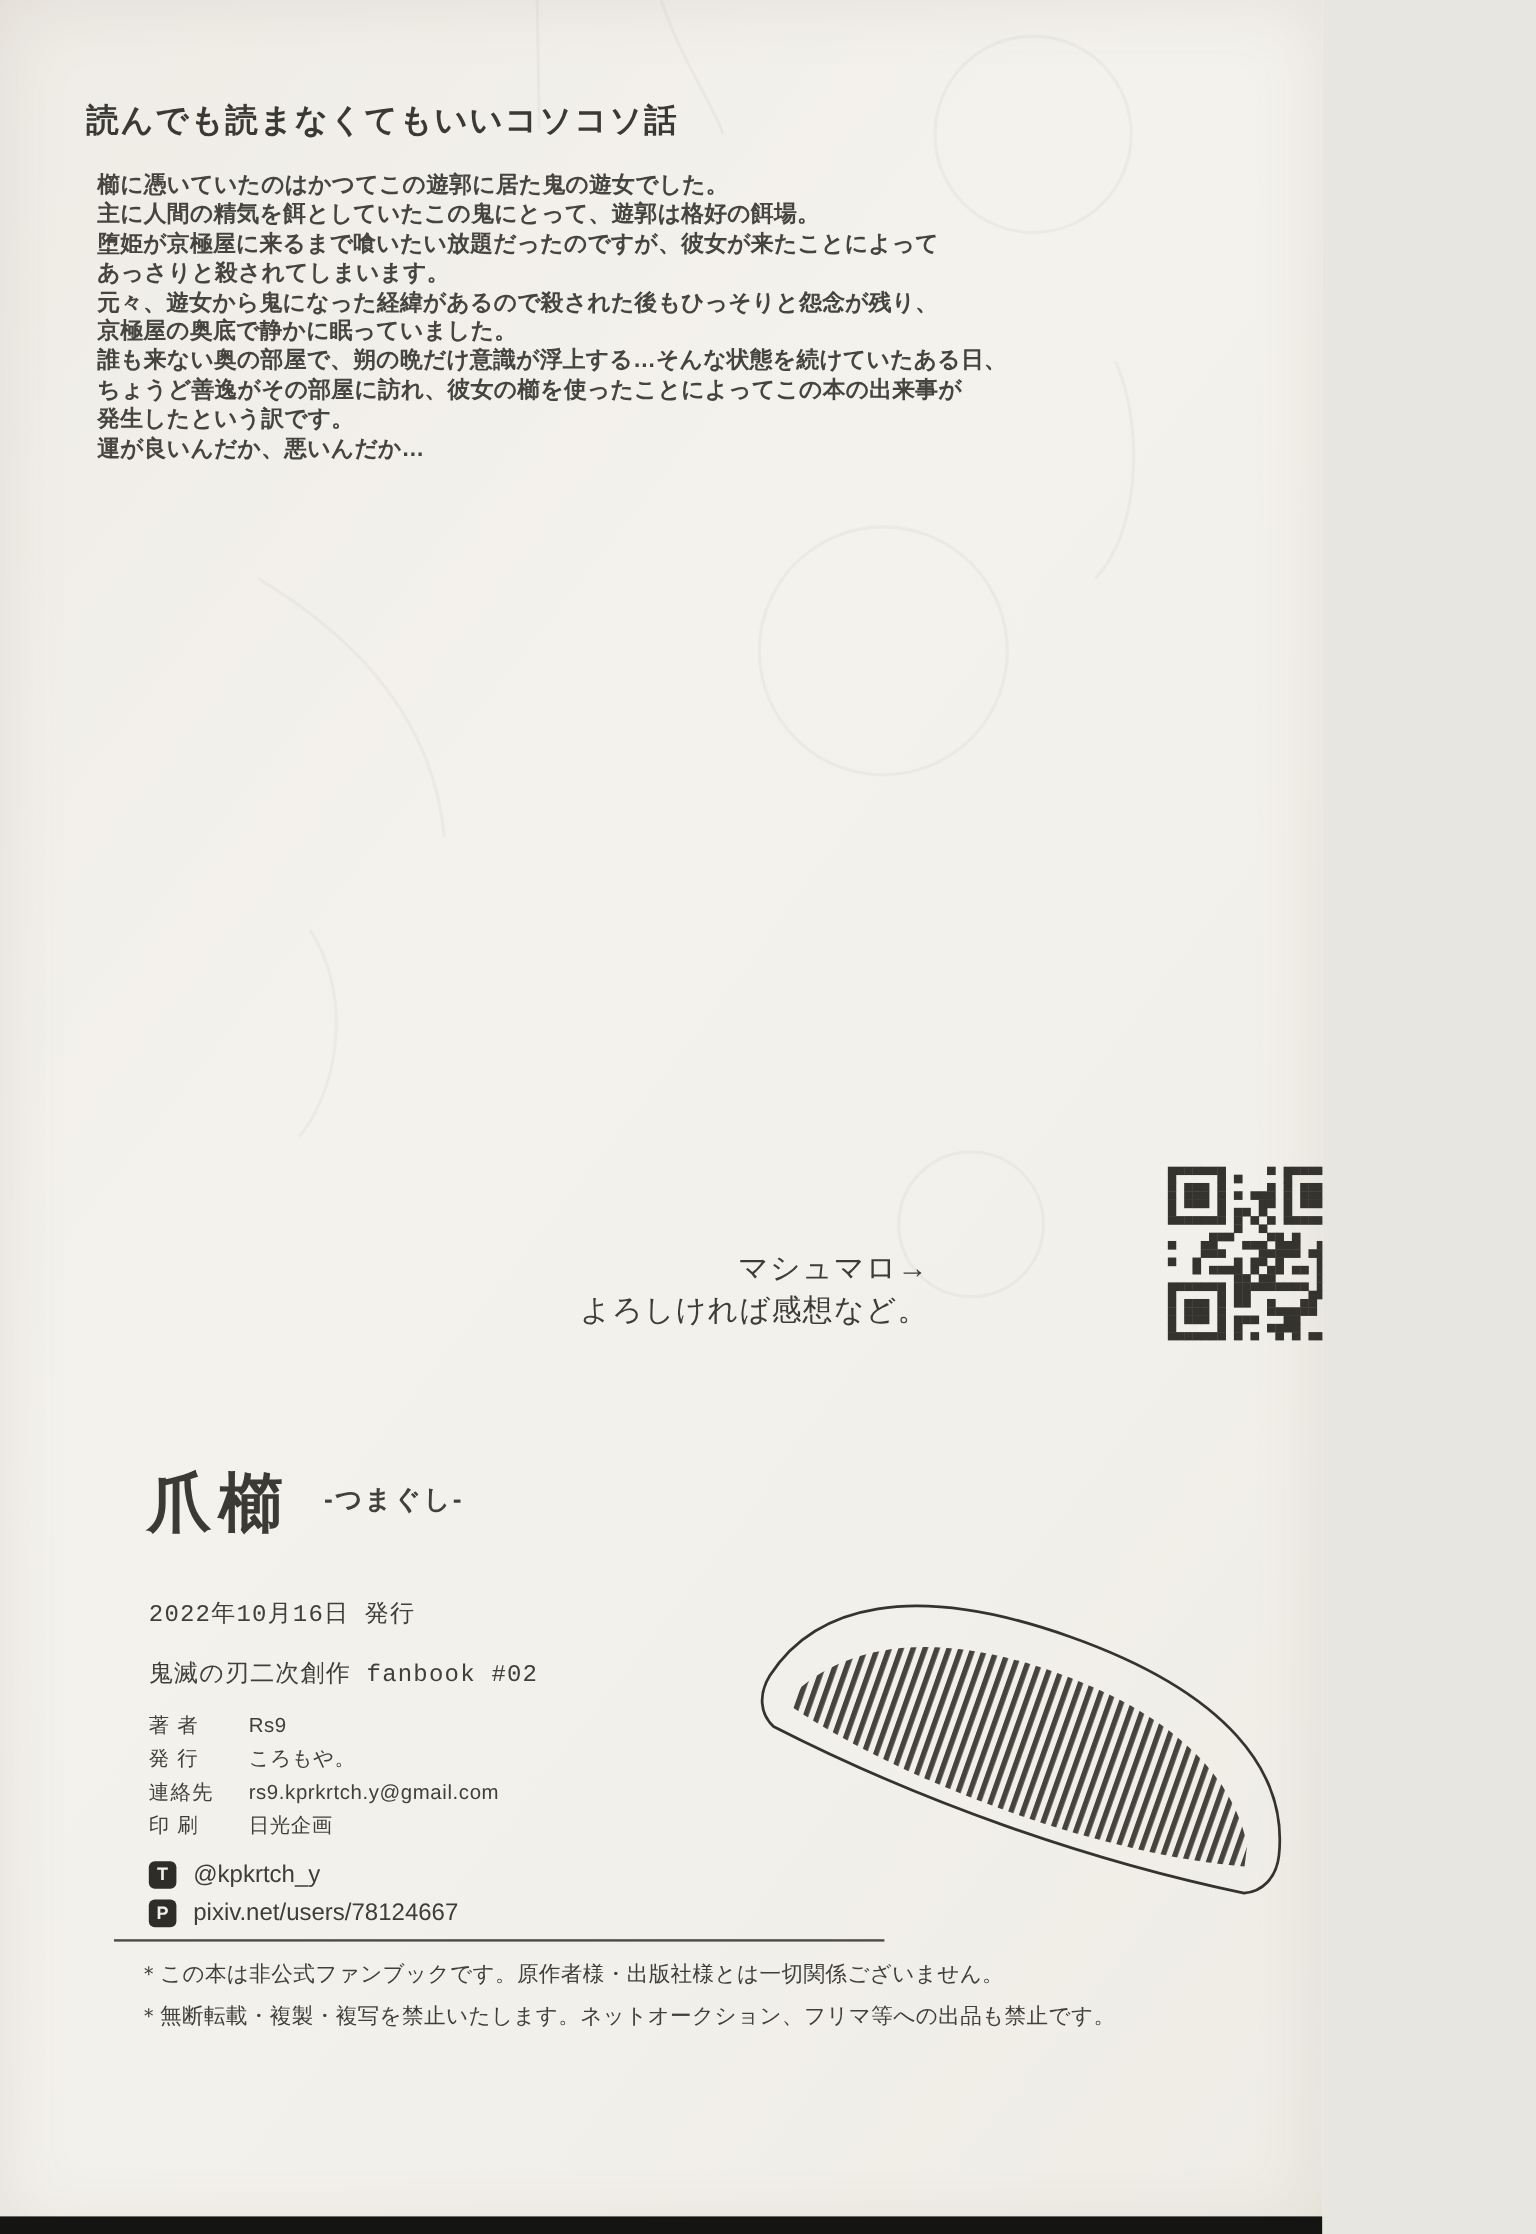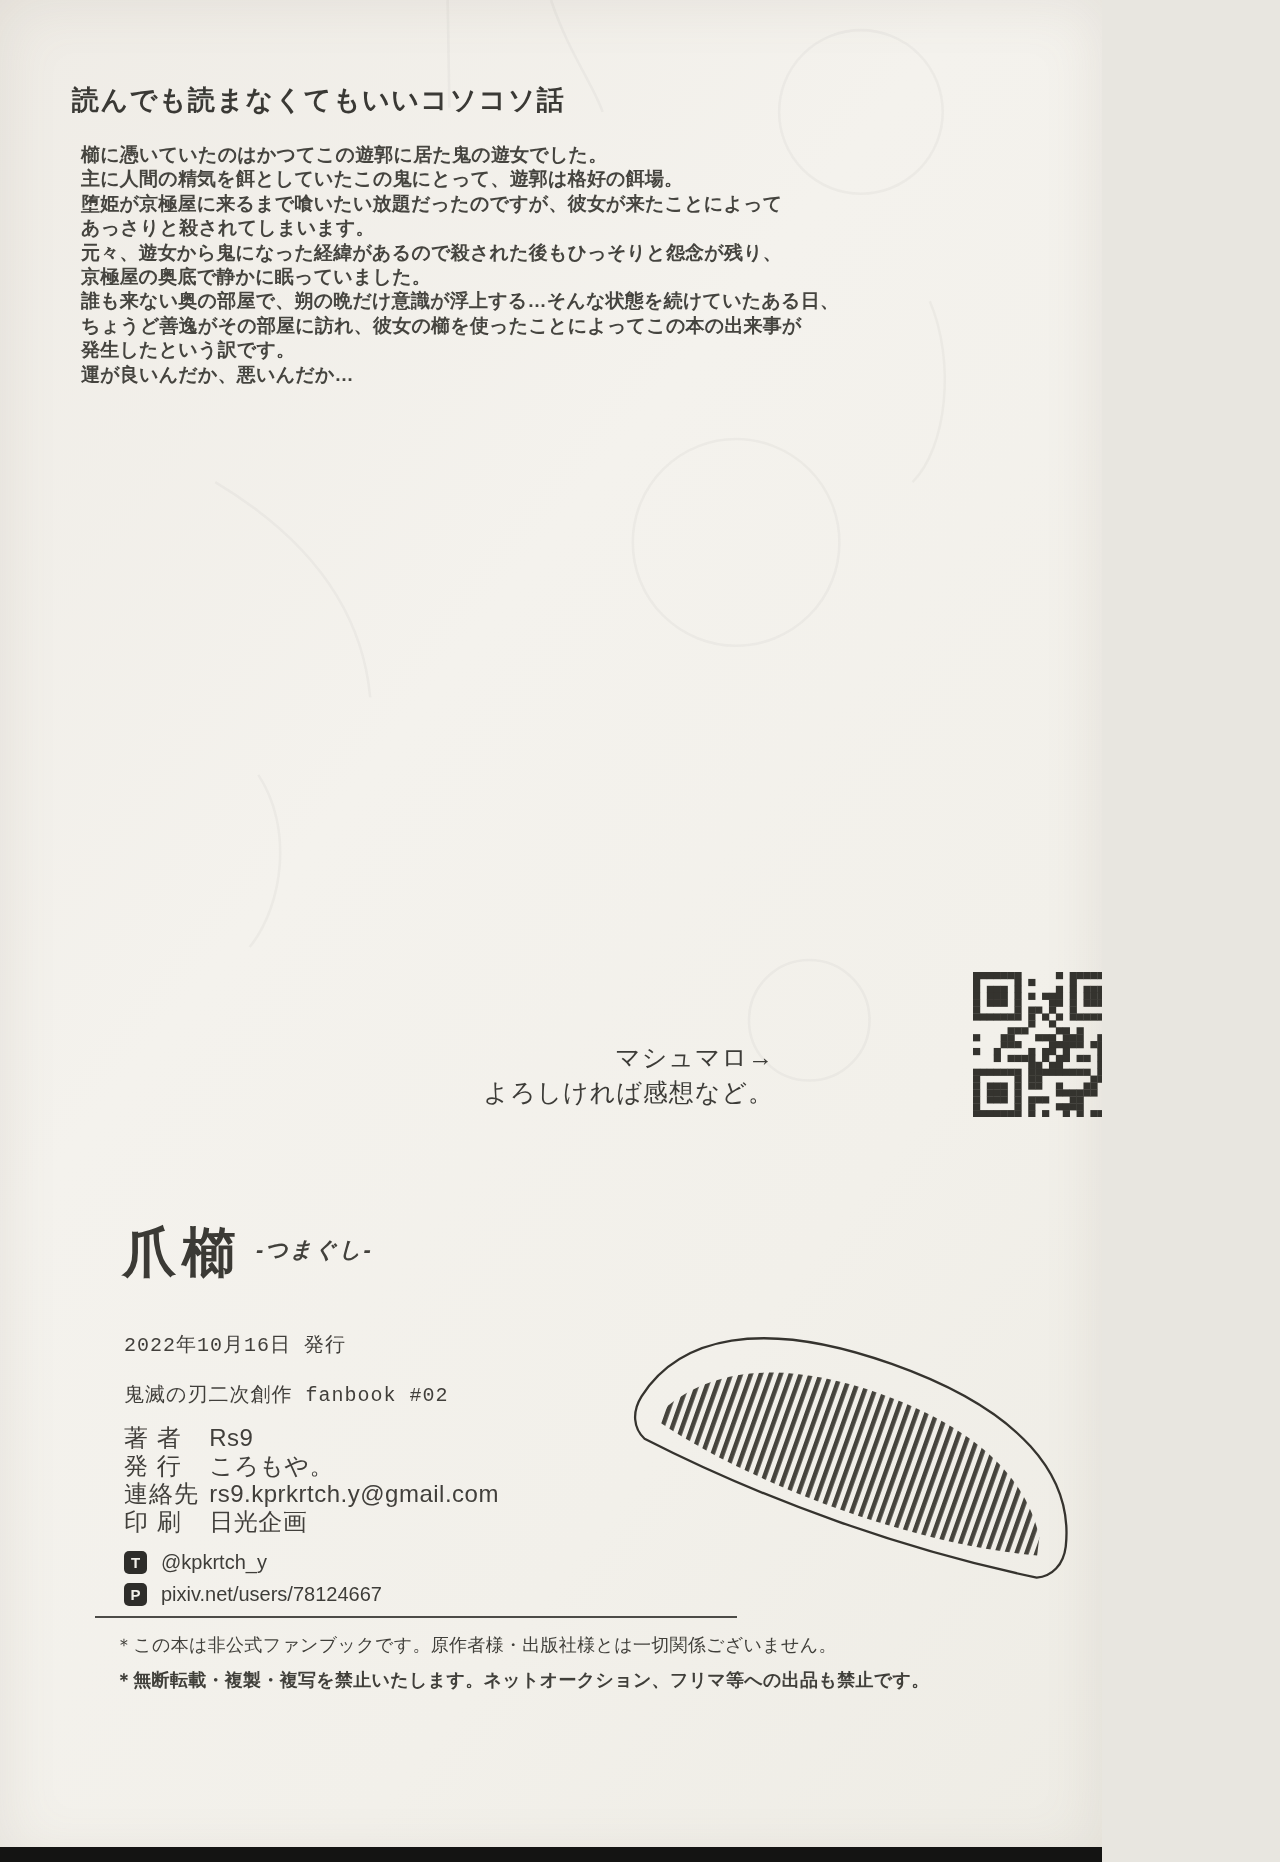--- a/index.html
+++ b/index.html
@@ -35,40 +35,40 @@
   .colophon-title{
     position:absolute;left:122px;top:1226px;
     display:flex;align-items:center;color:#3b3a35;
   }
   .colophon-title .main{
     font-family:"Liberation Serif","DejaVu Serif",serif;
     font-size:54px;font-weight:600;letter-spacing:6px;line-height:1;
   }
   .colophon-title .reading{
     font-size:22px;font-weight:600;letter-spacing:2px;
-    padding-bottom:6px;margin-left:14px;color:#42413c;font-style:italic;
+    padding-bottom:6px;margin-left:28px;color:#42413c;
   }
   .pub-line{position:absolute;left:124px;font-size:20px;letter-spacing:1px;color:#413f3b;font-family:Liberation Mono, monospace;}
   .date-line{top:1331px;}
   .series-line{top:1381px;}
-  .credits{position:absolute;left:124px;top:1424px;font-size:24px;color:#413f3b;}
+  .credits{position:absolute;left:124px;top:1424px;font-size:17px;color:#413f3b;}
   .credit-row{height:28px;line-height:28px;letter-spacing:.5px;}
   .credit-label{display:inline-block;width:78px;letter-spacing:1px;}
   .credit-value{display:inline-block;}
   .social{position:absolute;left:124px;top:1546px;font-size:20px;color:#3e3d39;}
   .social-row{display:flex;align-items:center;height:32px;}
   .social-badge{
     width:23px;height:23px;border-radius:5px;background:#2e2d2a;color:#f2f0ea;
     display:flex;align-items:center;justify-content:center;
     font-size:15px;font-weight:bold;margin-right:14px;flex:0 0 auto;
   }
   .divider{position:absolute;left:95px;top:1616px;width:642px;border-top:2px solid#4c4b47;}
   .disclaimer{position:absolute;left:115px;font-size:18px;letter-spacing:.3px;color:#403f3a;}
   .d1{top:1633px;}
-  .d2{top:1668px;font-weight:bold;}
+  .d2{top:1668px;}
   .comb{
     position:absolute;left:628px;top:1345px;width:470px;height:200px;
     transform:rotate(19.5deg);transform-origin:50% 50%;
   }
   .comb svg{width:100%;height:100%;overflow:visible;}
   .scan-bar{position:absolute;left:0;bottom:0;width:100%;height:15px;background:#141413;}
 </style>
 </head>
 <body>
 

